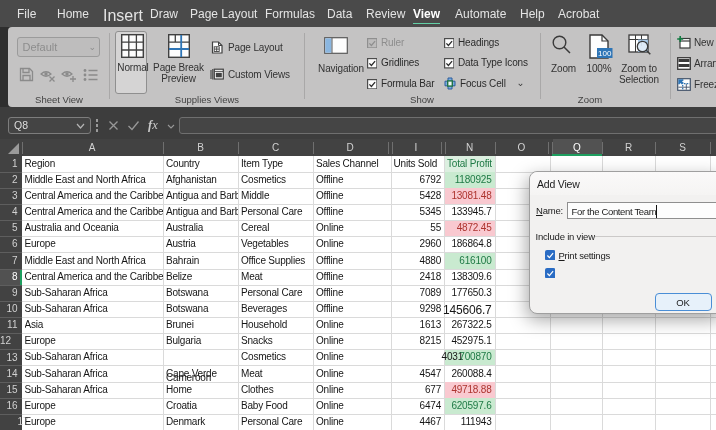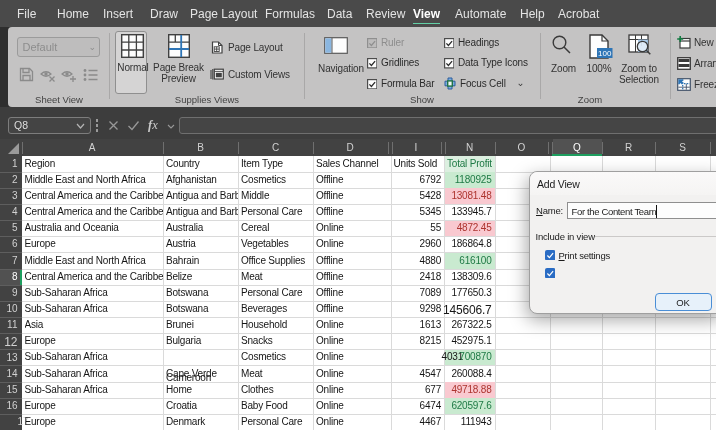--- a/index.html
+++ b/index.html
@@ -3,21 +3,21 @@
 *{margin:0;padding:0;box-sizing:border-box}
 html,body{width:716px;height:430px;overflow:hidden}
 body{position:relative;font-family:"Liberation Sans",sans-serif;background:#333;}
 .abs{position:absolute}
 .lbl{font-size:10px;letter-spacing:-0.15px;color:#333;line-height:11.5px;text-align:center}
 svg{display:block}
 </style></head><body>
 <div class="abs" style="left:0;top:0;width:716px;height:27px;background:#4a4a4a"></div>
 <div class="abs" style="left:17px;top:7px;font-size:12px;color:#e4e4e4">File</div>
 <div class="abs" style="left:57px;top:7px;font-size:12px;color:#e4e4e4">Home</div>
-<div class="abs" style="left:103px;top:7px;font-size:12px;color:#e4e4e4">Insert</div>
+<div class="abs" style="left:103px;top:7px;font-size:16px;color:#e4e4e4">Insert</div>
 <div class="abs" style="left:150px;top:7px;font-size:12px;color:#e4e4e4">Draw</div>
 <div class="abs" style="left:190px;top:7px;font-size:12px;color:#e4e4e4">Page Layout</div>
 <div class="abs" style="left:265px;top:7px;font-size:12px;color:#e4e4e4">Formulas</div>
 <div class="abs" style="left:327px;top:7px;font-size:12px;color:#e4e4e4">Data</div>
 <div class="abs" style="left:366px;top:7px;font-size:12px;color:#e4e4e4">Review</div>
 <div class="abs" style="left:413px;top:7px;font-size:12px;font-weight:bold;color:#fff">View</div>
 <div class="abs" style="left:413px;top:22.8px;width:27px;height:1.6px;background:#62cfa5"></div>
 <div class="abs" style="left:455px;top:7px;font-size:12px;color:#e4e4e4">Automate</div>
 <div class="abs" style="left:520px;top:7px;font-size:12px;color:#e4e4e4">Help</div>
 <div class="abs" style="left:558px;top:7px;font-size:12px;color:#e4e4e4">Acrobat</div>
@@ -220,21 +220,21 @@
 <div class="abs" style="left:0;top:268.5px;width:21.5px;height:16.15px;background:#515151"></div>
 <div class="abs" style="left:19.5px;top:268.5px;width:2px;height:16.15px;background:#1e9e5f"></div>
 <div class="abs" style="left:0;top:270.7px;width:17.5px;font-size:10px;color:#ffffff;text-align:right">8</div>
 <div class="abs" style="left:0;top:268.5px;width:21.5px;height:1px;background:#5e5e5e"></div>
 <div class="abs" style="left:0;top:286.9px;width:17.5px;font-size:10px;color:#d2d2d2;text-align:right">9</div>
 <div class="abs" style="left:0;top:284.7px;width:21.5px;height:1px;background:#5e5e5e"></div>
 <div class="abs" style="left:0;top:303.1px;width:17.5px;font-size:10px;color:#d2d2d2;text-align:right">10</div>
 <div class="abs" style="left:0;top:300.9px;width:21.5px;height:1px;background:#5e5e5e"></div>
 <div class="abs" style="left:0;top:319.2px;width:17.5px;font-size:10px;color:#d2d2d2;text-align:right">11</div>
 <div class="abs" style="left:0;top:317.0px;width:21.5px;height:1px;background:#5e5e5e"></div>
-<div class="abs" style="left:0;top:335.3px;width:17.5px;font-size:12px;color:#d2d2d2;text-align:right">12</div>
+<div class="abs" style="left:0;top:335.3px;width:17.5px;font-size:10px;color:#d2d2d2;">12</div>
 <div class="abs" style="left:0;top:333.1px;width:21.5px;height:1px;background:#5e5e5e"></div>
 <div class="abs" style="left:0;top:351.5px;width:17.5px;font-size:10px;color:#d2d2d2;text-align:right">13</div>
 <div class="abs" style="left:0;top:349.3px;width:21.5px;height:1px;background:#5e5e5e"></div>
 <div class="abs" style="left:0;top:367.6px;width:17.5px;font-size:10px;color:#d2d2d2;text-align:right">14</div>
 <div class="abs" style="left:0;top:365.4px;width:21.5px;height:1px;background:#5e5e5e"></div>
 <div class="abs" style="left:0;top:383.8px;width:17.5px;font-size:10px;color:#d2d2d2;text-align:right">15</div>
 <div class="abs" style="left:0;top:381.6px;width:21.5px;height:1px;background:#5e5e5e"></div>
 <div class="abs" style="left:0;top:399.9px;width:17.5px;font-size:10px;color:#d2d2d2;text-align:right">16</div>
 <div class="abs" style="left:0;top:397.8px;width:21.5px;height:1px;background:#5e5e5e"></div>
 <div class="abs" style="left:11px;top:416.1px;width:17.5px;font-size:10px;color:#d2d2d2;text-align:right">17</div>

